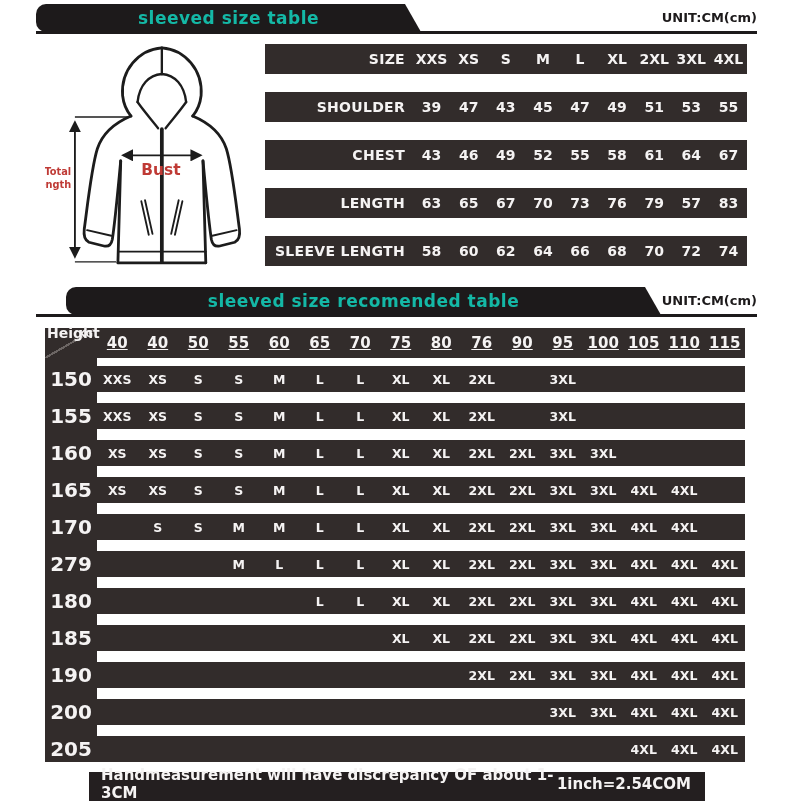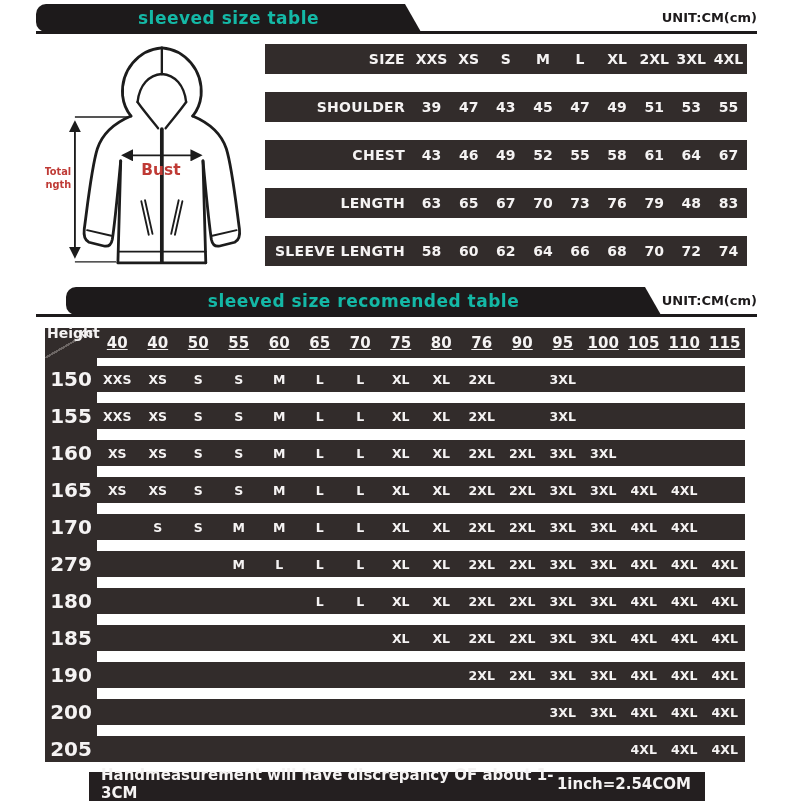--- a/index.html
+++ b/index.html
@@ -139,21 +139,21 @@
     <div class="t1label">LENGTH</div>
     <div class="t1vals">
 
     <span>63</span>
         <span>65</span>
         <span>67</span>
         <span>70</span>
         <span>73</span>
         <span>76</span>
         <span>79</span>
-        <span>48</span>
+        <span>57</span>
         <span>83</span>
       </div>
   </div>
   <div class="t1bar">
     <div class="t1label">SLEEVE LENGTH</div>
     <div class="t1vals">
 
     <span>58</span>
         <span>60</span>
         <span>62</span>

